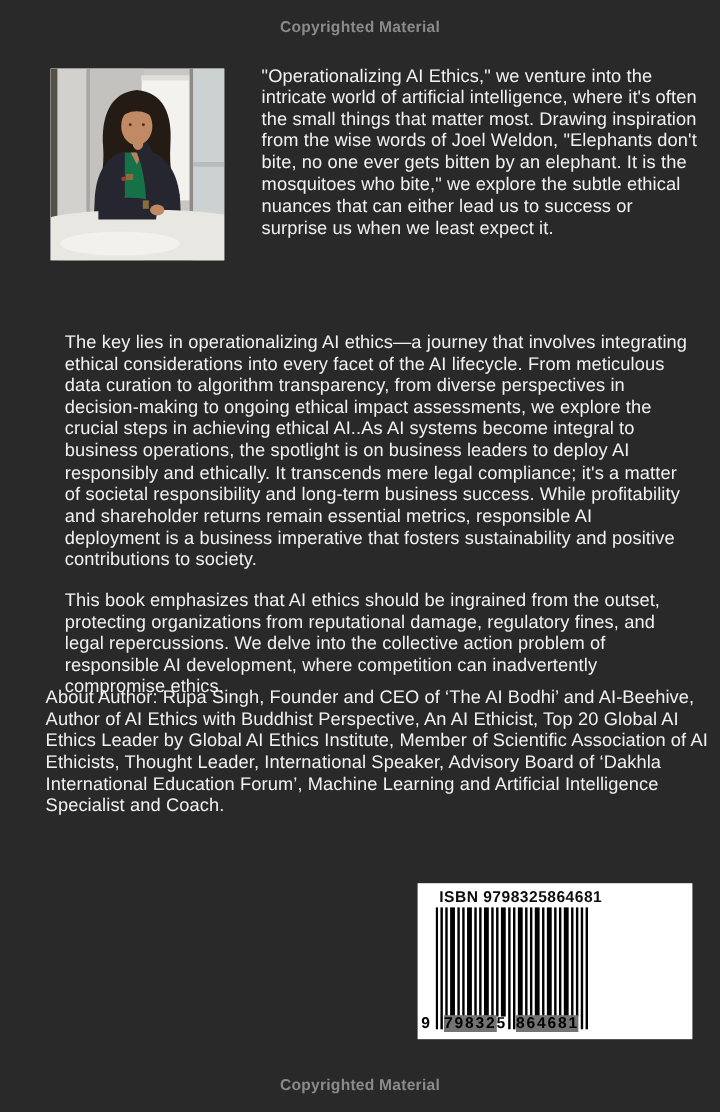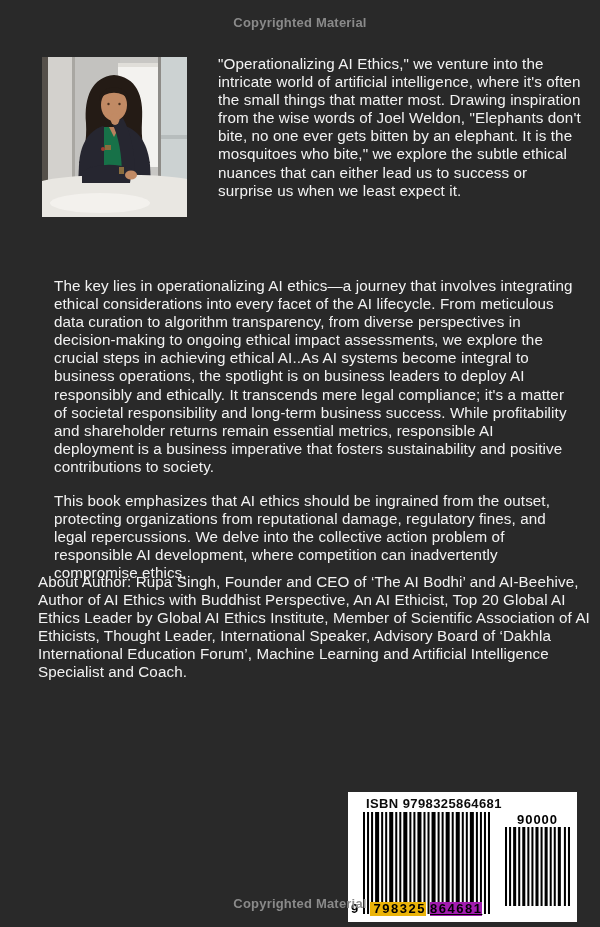--- a/index.html
+++ b/index.html
@@ -32,39 +32,39 @@
     line-height:18.1px;
     letter-spacing:.1px;
     position:absolute;
   }
   .intro{left:218px;top:55px;width:368px;}
   .bodyblock{left:38px;top:261px;width:552px;}
   .bodyblock p{margin:16px;padding:0;}
   .about{left:38px;top:556px;width:552px;margin-top:17px;}
 
   .barcode-box{
-    position:absolute;left:348px;top:792px;width:229px;height:130px;
+    position:absolute;left:348px;top:736px;width:229px;height:130px;
     background:#ffffff;
   }
   .isbn-line{
     position:absolute;left:18px;top:4px;
     color:#0c0c0c;font-size:13px;font-weight:600;letter-spacing:.4px;
   }
   .bars-main{
     position:absolute;left:15px;top:20px;width:127px;height:102px;
   }
   .bars-main svg{display:block;width:100%;height:100%;}
   .bc-digit{
     position:absolute;bottom:-2px;
     color:#000;font-size:13px;font-weight:600;letter-spacing:1.5px;
     line-height:14px;
   }
   .bc-lead{left:-12px;background:transparent;}
-  .bc-g1{left:7px;width:56px;text-align:right;background:#eab308;}
-  .bc-g2{left:67px;width:52px;text-align:left;background:#a21caf;text-decoration:underline;}
+  .bc-g1{left:7px;width:44px;text-align:right;background:#737373;}
+  .bc-g2{left:67px;width:52px;text-align:left;background:#737373;}
   .bars-supp{
     position:absolute;left:157px;top:21px;width:65px;text-align:center;
   }
   .supp-num{
     color:#000;font-size:13px;font-weight:600;letter-spacing:1px;line-height:13px;
     display:block;
   }
   .bars-supp svg{display:block;width:65px;height:79px;margin-top:1px;}
 </style>
 </head>
@@ -154,35 +154,15 @@
         <rect x="112" y="0" width="2" height="92" fill="#000"></rect>
       <rect x="116" y="0" width="2" height="92" fill="#000"></rect>
       <rect x="120" y="0" width="2" height="103" fill="#000"></rect>
         <rect x="124" y="0" width="2" height="103" fill="#000"></rect>
     </svg>
     <span class="bc-digit bc-lead">9</span>
     <span class="bc-digit bc-g1">798325</span>
     <span class="bc-digit bc-g2">864681</span>
   </div>
 
-  <div class="bars-supp">
-    <span class="supp-num">90000</span>
-    <svg viewBox="0 0 64 80" preserveAspectRatio="none">
-      <rect x="0" y="0" width="2" height="80" fill="#000"></rect>
-        <rect x="4" y="0" width="2" height="80" fill="#000"></rect>
-      <rect x="8" y="0" width="3" height="80" fill="#000"></rect>
-        <rect x="13" y="0" width="2" height="80" fill="#000"></rect>
-      <rect x="17" y="0" width="3" height="80" fill="#000"></rect>
-        <rect x="22" y="0" width="2" height="80" fill="#000"></rect>
-      <rect x="26" y="0" width="2" height="80" fill="#000"></rect>
-        <rect x="30" y="0" width="3" height="80" fill="#000"></rect>
-      <rect x="35" y="0" width="2" height="80" fill="#000"></rect>
-        <rect x="39" y="0" width="3" height="80" fill="#000"></rect>
-      <rect x="44" y="0" width="2" height="80" fill="#000"></rect>
-        <rect x="48" y="0" width="2" height="80" fill="#000"></rect>
-      <rect x="52" y="0" width="3" height="80" fill="#000"></rect>
-        <rect x="58" y="0" width="2" height="80" fill="#000"></rect>
-      <rect x="62" y="0" width="2" height="80" fill="#000"></rect>
-    </svg>
-  </div>
 </div>
 
 <div class="copyright bottom">Copyrighted Material</div>
 
 </body></html>

